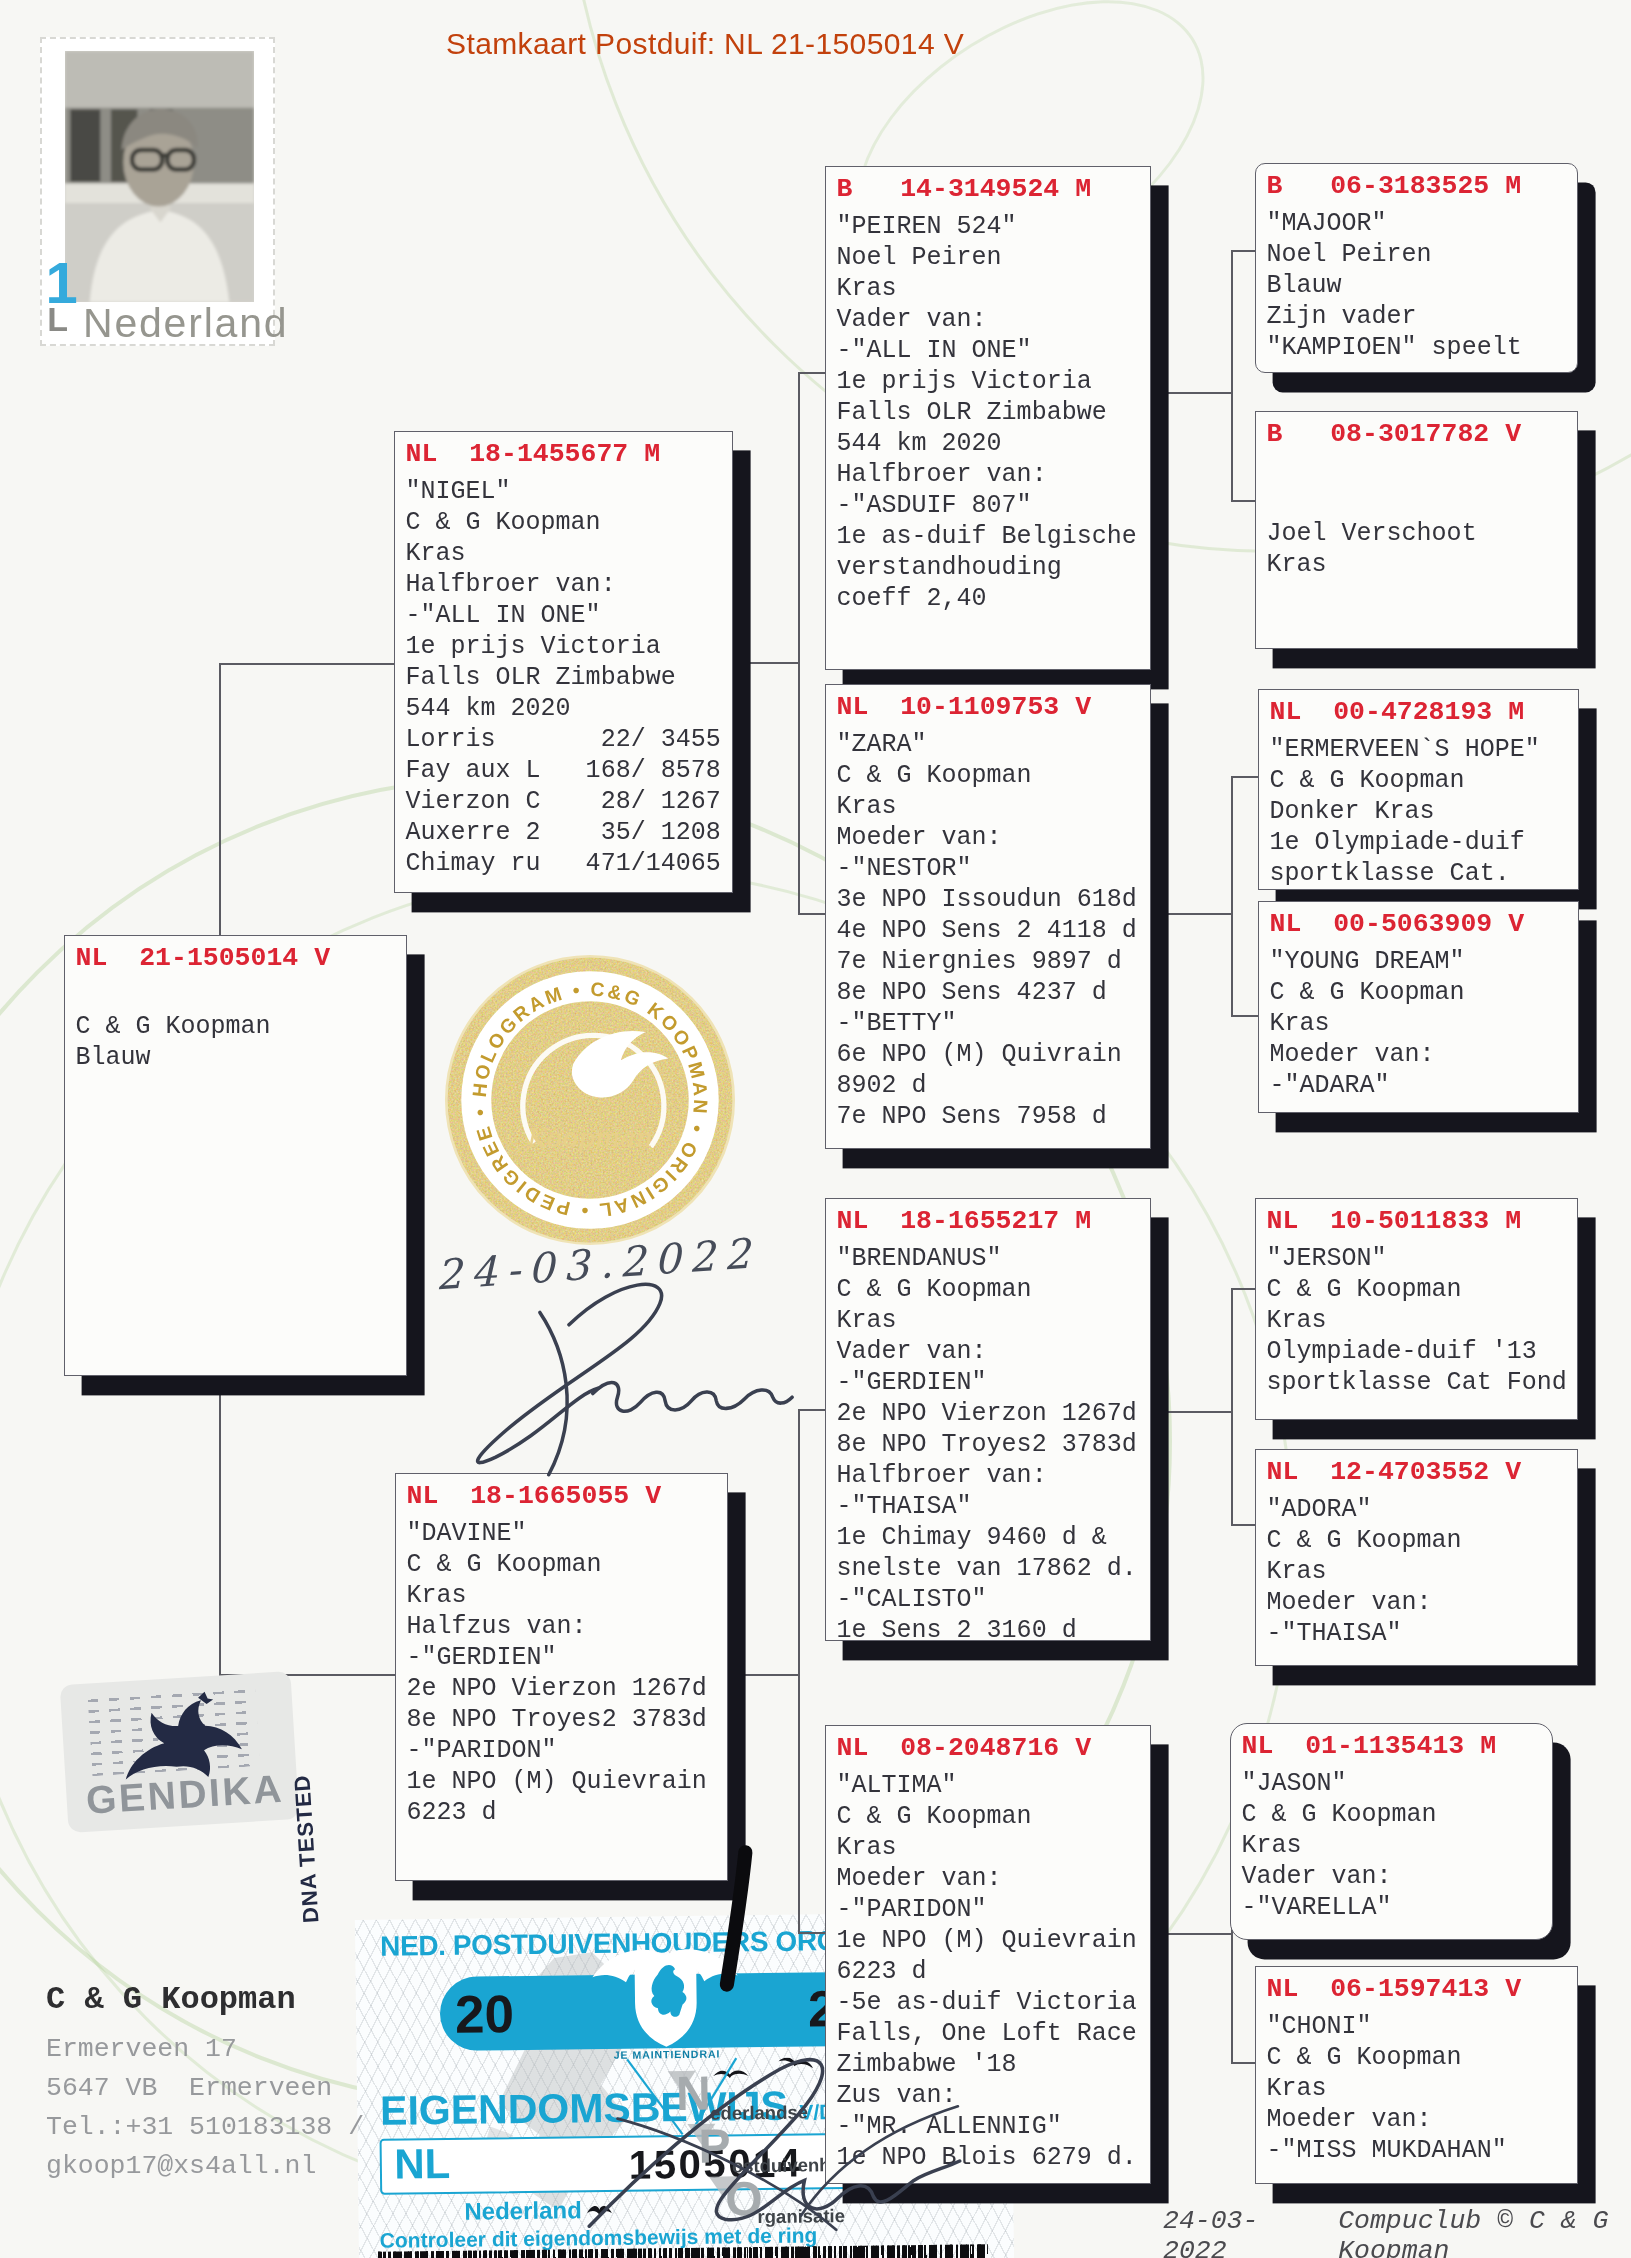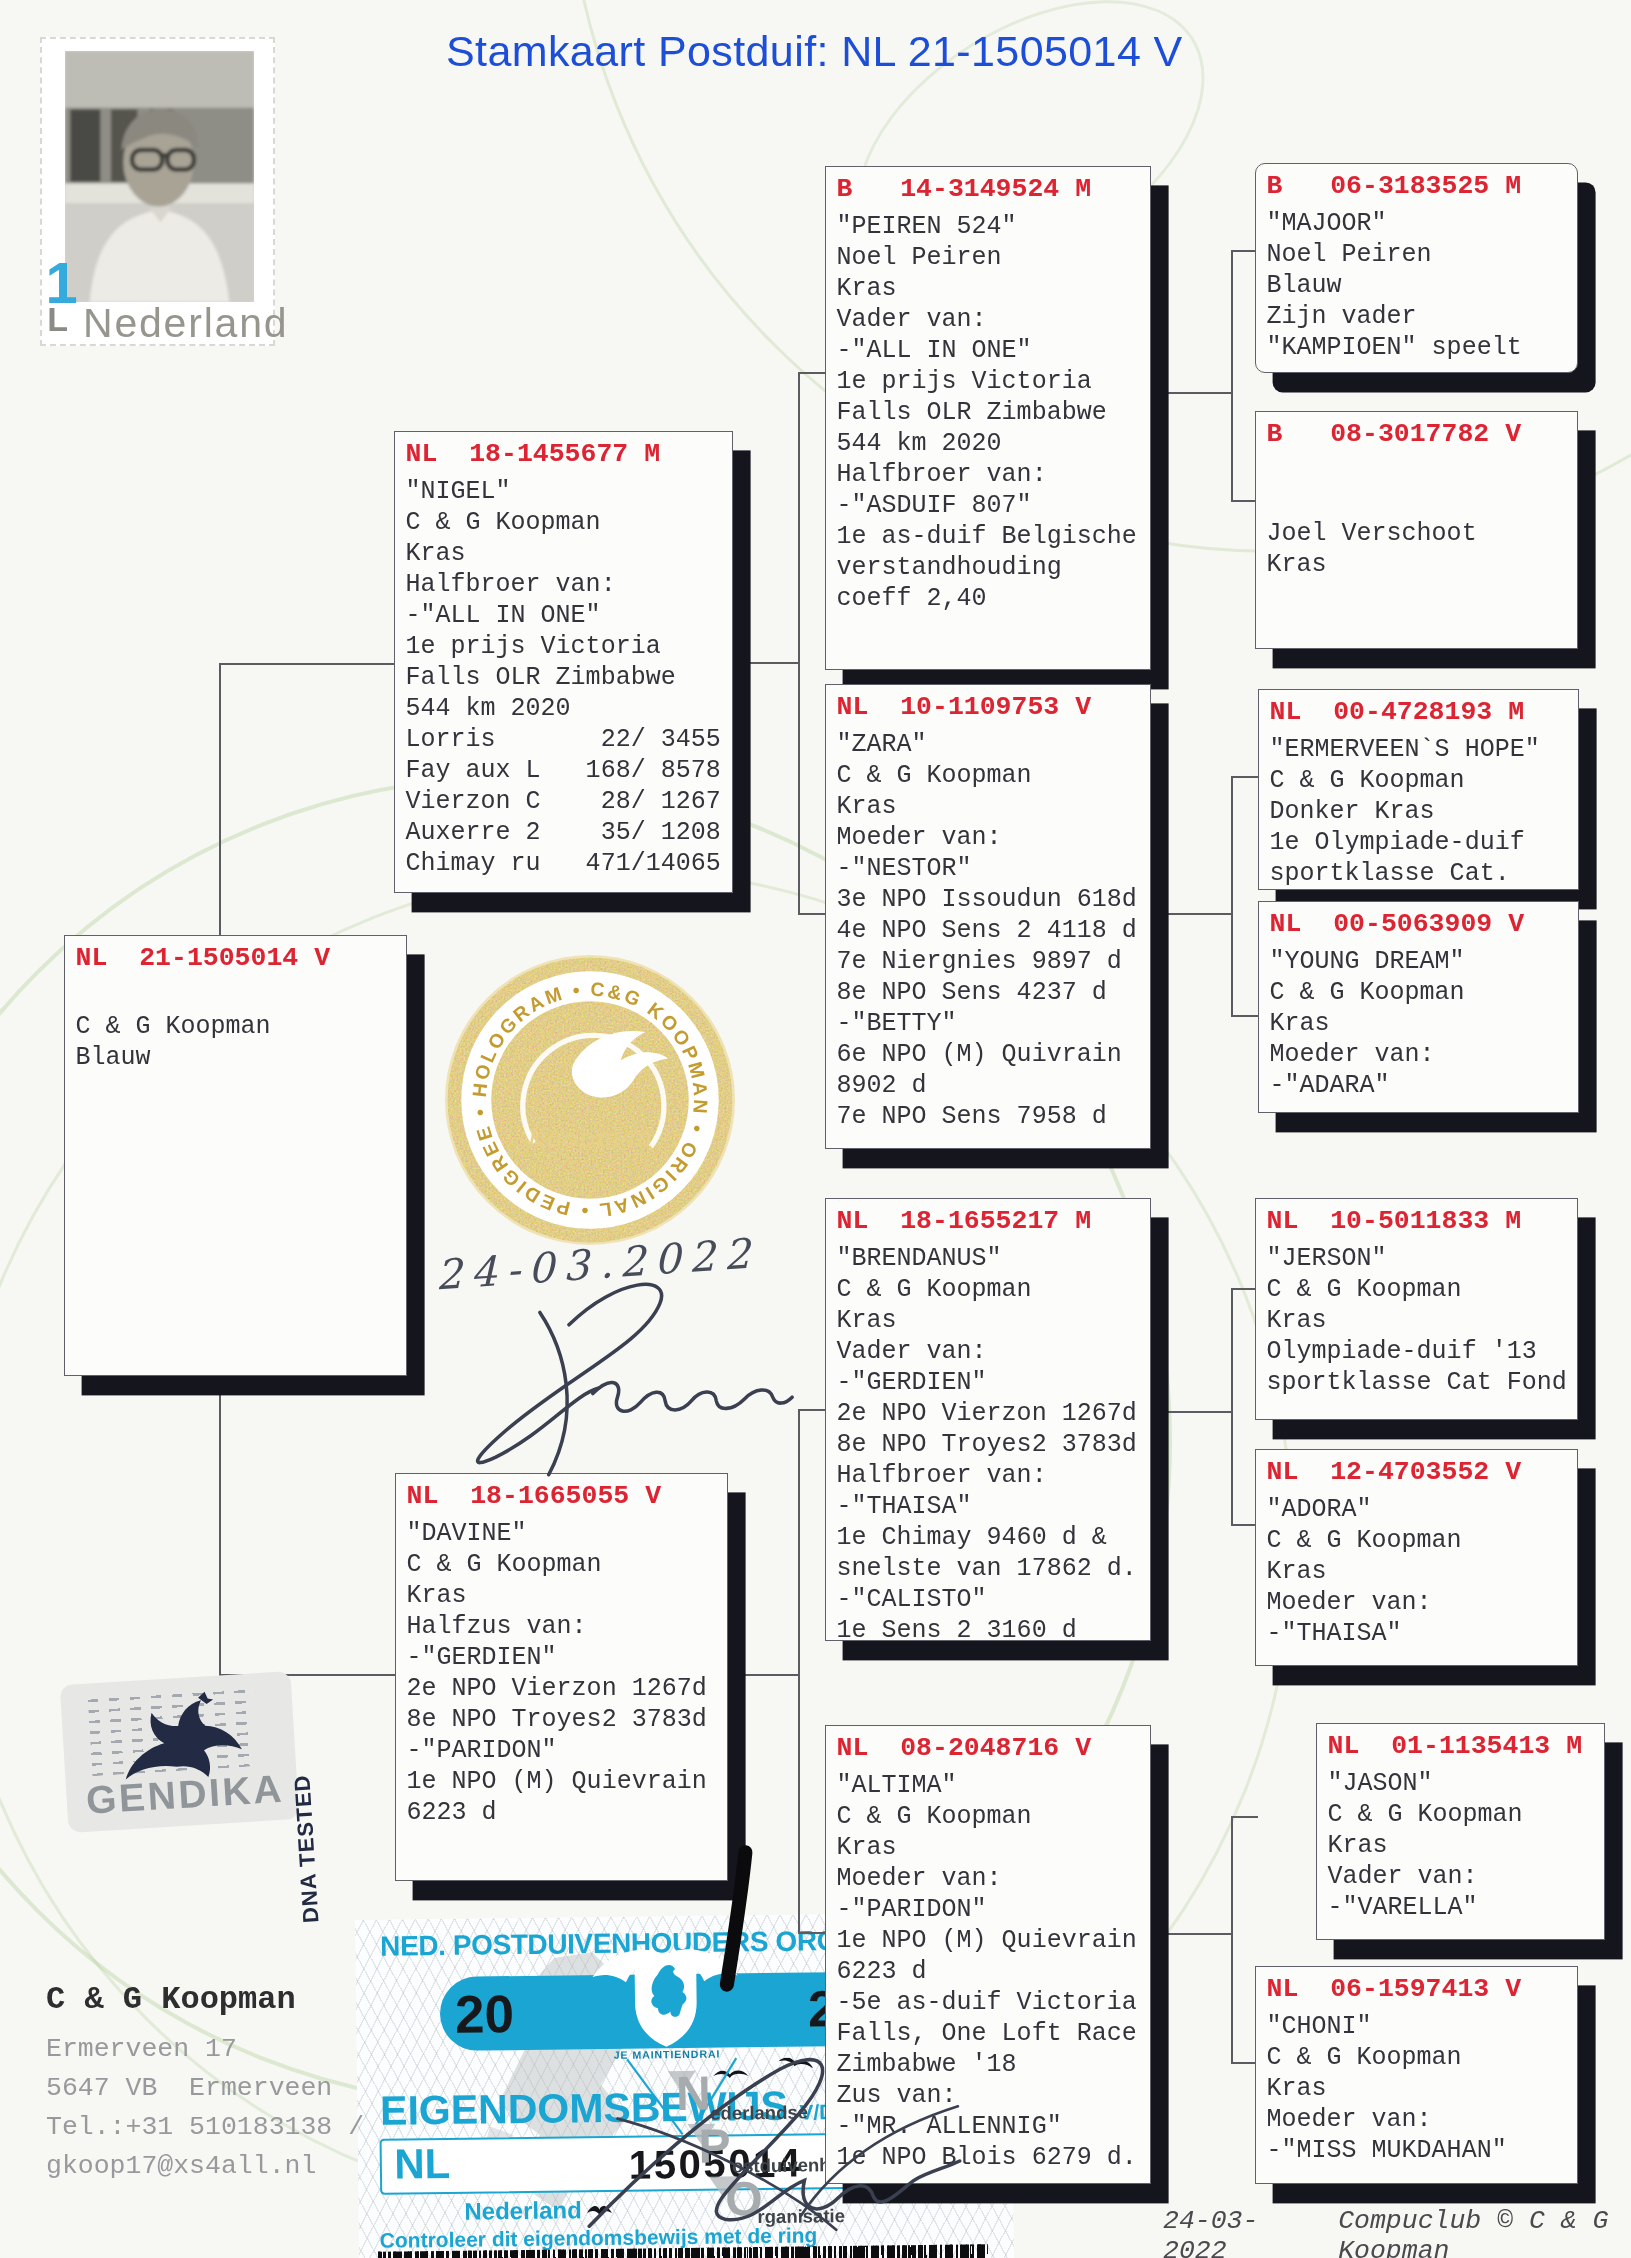--- a/index.html
+++ b/index.html
@@ -9,21 +9,21 @@
   .wm{position:absolute;border-radius:50%;pointer-events:none;z-index:0;}
   
   .conn{position:absolute;background:#5b5b62;z-index:2;}
   
   .pbox{position:absolute;background:#fcfcfa;border:1.8px solid #60606a;box-sizing:border-box;
         padding:5.3px 10.6px;box-shadow:17.6px 19.4px 0 0 #15151d;z-index:3;}
   .ring{font-family:"Liberation Mono",monospace;font-weight:700;font-size:26.5px;color:#dc2433;
         white-space:pre;margin:1.8px 0 7px 0;letter-spacing:0;}
   .plines{font-family:"Liberation Mono",monospace;font-size:25px;line-height:31px;color:#33333b;
         white-space:pre;}
-  .title{position:absolute;left:446px;top:26.5px;font-size:43px;font-weight:500;color:#1d4ed8;
+  .title{position:absolute;left:446px;top:26.5px;font-size:30px;font-weight:500;color:#c2410c;
         letter-spacing:0.4px;z-index:3;}
   
   .stamp{position:absolute;left:40px;top:37px;width:235px;height:309px;background:#fff;
         border:2.6px dashed #d8d8d4;box-sizing:border-box;z-index:3;}
   .stamp-photo{position:absolute;left:23px;top:12.4px;width:189px;height:251px;overflow:hidden;background:#d6d5cf;}
   .stamp-one{position:absolute;left:3.5px;top:210px;font-size:58px;font-weight:700;color:#35aadc;z-index:2;}
   .stamp-l{position:absolute;left:5.3px;top:261px;font-size:34px;font-weight:700;color:#8a8a86;z-index:2;}
   .stamp-country{position:absolute;left:41px;top:261px;font-size:41px;font-weight:500;color:#96968f;letter-spacing:1.8px;z-index:2;}
   
   .seal{position:absolute;left:441px;top:951px;width:298px;height:298px;z-index:3;}
@@ -338,21 +338,21 @@
 sportklasse Cat Fond</div>
   </div>
   <div class="pbox" style="left:1255px;top:1449px;width:323px;height:217px;">
     <div class="ring">NL  12-4703552 V</div>
     <div class="plines">"ADORA"
 C &amp; G Koopman
 Kras
 Moeder van:
 -"THAISA"</div>
   </div>
-  <div class="pbox" style="left:1316px;top:1723px;width:289px;height:217px;">
+  <div class="pbox" style="left:1230px;top:1723px;width:323px;height:217px;border-radius:17px;">
     <div class="ring">NL  01-1135413 M</div>
     <div class="plines">"JASON"
 C &amp; G Koopman
 Kras
 Vader van:
 -"VARELLA"</div>
   </div>
   <div class="pbox" style="left:1255px;top:1966px;width:323px;height:218px;">
     <div class="ring">NL  06-1597413 V</div>
     <div class="plines">"CHONI"

